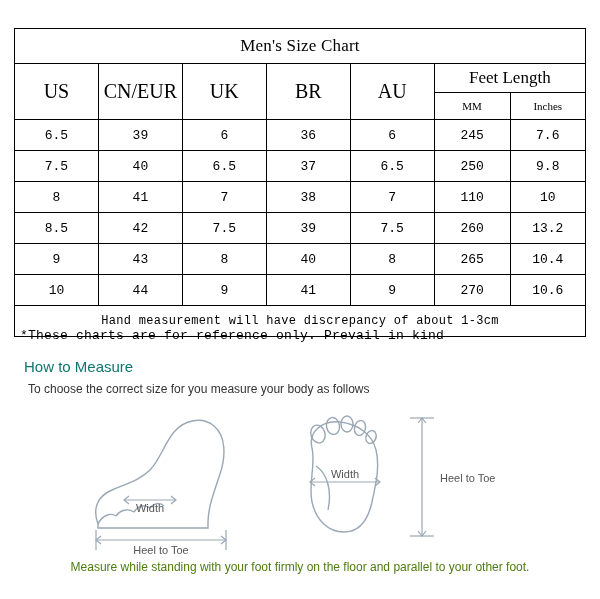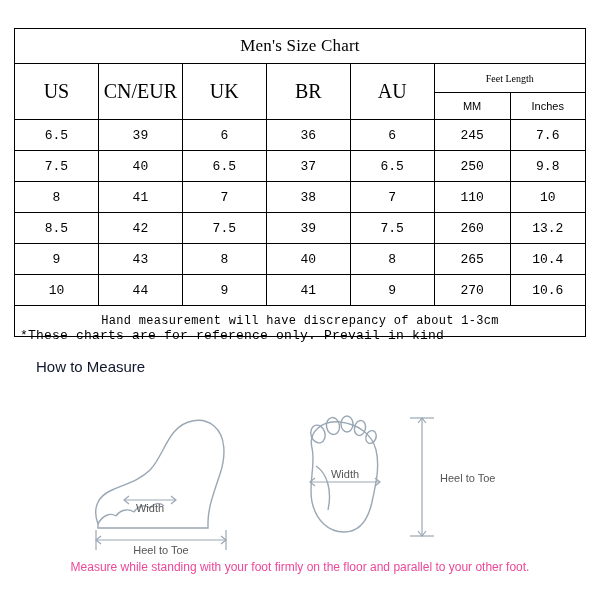--- a/index.html
+++ b/index.html
@@ -49,25 +49,25 @@
   }
   .head-cell {
     font-family: "Liberation Serif", serif;
     font-weight: bold;
     font-size: 20px;
     height: 30px;
   }
   .feet-head {
     font-family: "Liberation Serif", serif;
     font-weight: bold;
-    font-size: 10px;
+    font-size: 17px;
     height: 26px;
   }
   .sub-head {
-    font-family: Liberation Sans, sans-serif;
+    font-family: Liberation Serif, serif;
     font-size: 11px;
     height: 24px;
   }
   .data-cell {
     font-family: Liberation Mono, monospace;
     font-size: 13px;
     height: 28px;
   }
   .note-cell {
     font-family: "Liberation Mono", monospace;
@@ -80,40 +80,40 @@
     position: absolute;
     left: 20px;
     top: 328px;
     font-family: "Liberation Mono", monospace;
     font-size: 13px;
     letter-spacing: .2px;
   }
   
   .how-title {
     position: absolute;
-    left: 36px;
+    left: 24px;
     top: 358px;
     font-size: 15px;
-    color: #0f172a;
+    color: #0f766e;
   }
   .how-sub {
     position: absolute;
     left: 28px;
     top: 382px;
     font-size: 12px;
     color: #333333;
   }
   .footer-note {
     position: absolute;
     left: 0;
     right: 0;
     top: 560px;
     text-align: center;
     font-size: 12px;
-    color: #ec4899;
+    color: #4d7c0f;
   }
   .diagram {
     position: absolute;
     left: 40px;
     top: 404px;
     width: 520px;
     height: 150px;
   }
   .diagram svg { display:block; }
   .lbl {
@@ -213,20 +213,21 @@
         <tr>
           <td class="note-cell" colspan="7">Hand measurement will have discrepancy of about 1-3cm</td>
         </tr>
       </tbody>
     </table>
   </div>
 
   <div class="disclaimer">*These charts are for reference only. Prevail in kind</div>
 
   <div class="how-title">How to Measure</div>
+  <div class="how-sub">To choose the correct size for you measure your body as follows</div>
 
   <div class="diagram">
     <svg width="520" height="150" viewBox="0 0 520 150" xmlns="http://www.w3.org/2000/svg">
 
       <g fill="none" stroke="#9aa7b4" stroke-width="1.4">
         <path d="M58 120 C 52 104, 58 92, 72 86 C 86 80, 100 76, 110 66
                  C 120 56, 124 40, 134 28 C 144 16, 162 12, 174 22
                  C 186 32, 186 52, 180 70 C 174 88, 168 104, 168 118
                  L 168 124 L 58 124 Z"></path>
 

